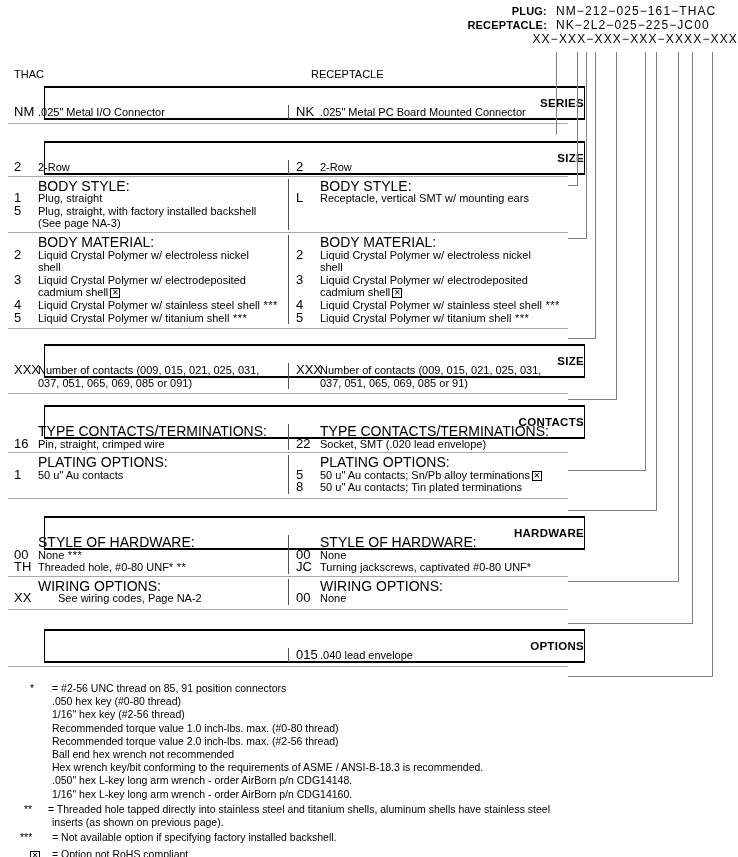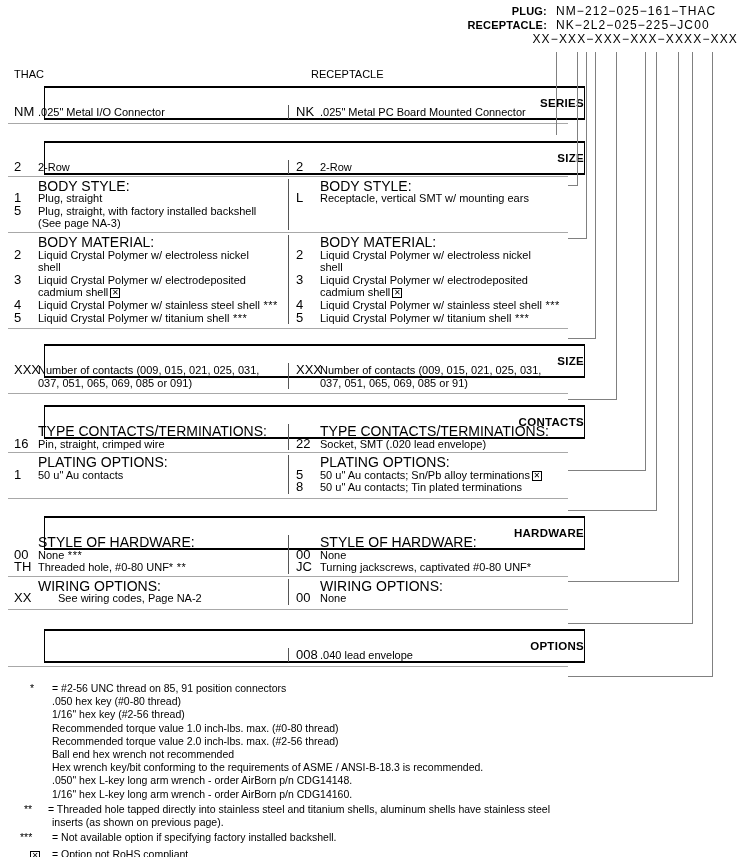--- a/index.html
+++ b/index.html
@@ -180,21 +180,21 @@
       <div class="hdr" style="left: 320px; top: 579.8px;">WIRING OPTIONS:</div>
       <div class="code" style="left: 14px; top: 592.4px;">XX</div>
       <div class="cell" style="left: 38px; top: 592.4px; margin-left: 20px;">See wiring codes, Page NA-2</div>
       <div class="code" style="left: 296px; top: 592.4px;">00</div>
       <div class="cell" style="left: 320px; top: 592.4px;">None</div>
       <div class="vdiv" style="left: 288px; top: 578.8px; height: 26.2px;"></div>
       <div class="rule" style="left: 8px; top: 609px; width: 560px;"></div>
       <div class="bar" style="top: 629px; width: 541px;">
         <span>OPTIONS</span>
       </div>
-      <div class="code" style="left: 296px; top: 649px;">008</div>
+      <div class="code" style="left: 296px; top: 649px;">015</div>
       <div class="cell" style="left: 320px; top: 649px;">.040 lead envelope</div>
       <div class="vdiv" style="left: 288px; top: 648px; height: 13.6px;"></div>
       <div class="rule" style="left: 8px; top: 665.6px; width: 560px;"></div>
       <div class="lead v" style="left: 556px; top: 52px; height: 83px;"></div>
       <div class="lead h" style="left: 568px; top: 135px;"></div>
       <div class="lead v" style="left: 577px; top: 52px; height: 133px;"></div>
       <div class="lead h" style="left: 568px; top: 185px; width: 10px;"></div>
       <div class="lead v" style="left: 586px; top: 52px; height: 186px;"></div>
       <div class="lead h" style="left: 568px; top: 238px; width: 19px;"></div>
       <div class="lead v" style="left: 595px; top: 52px; height: 286px;"></div>

